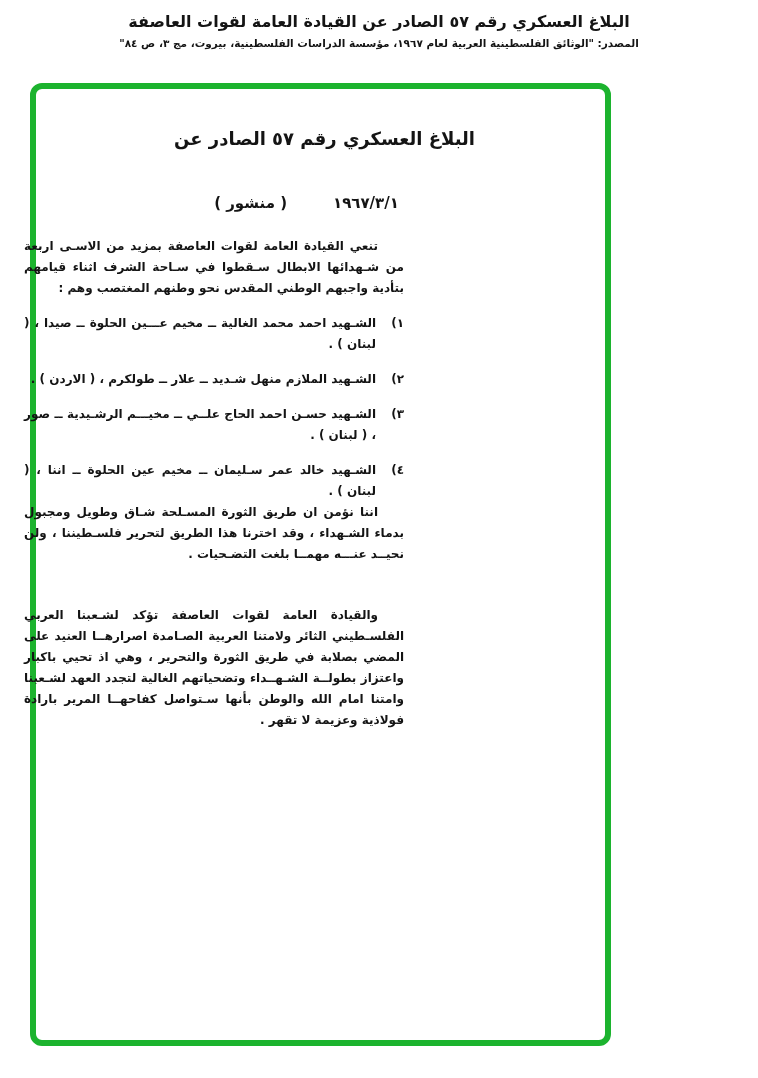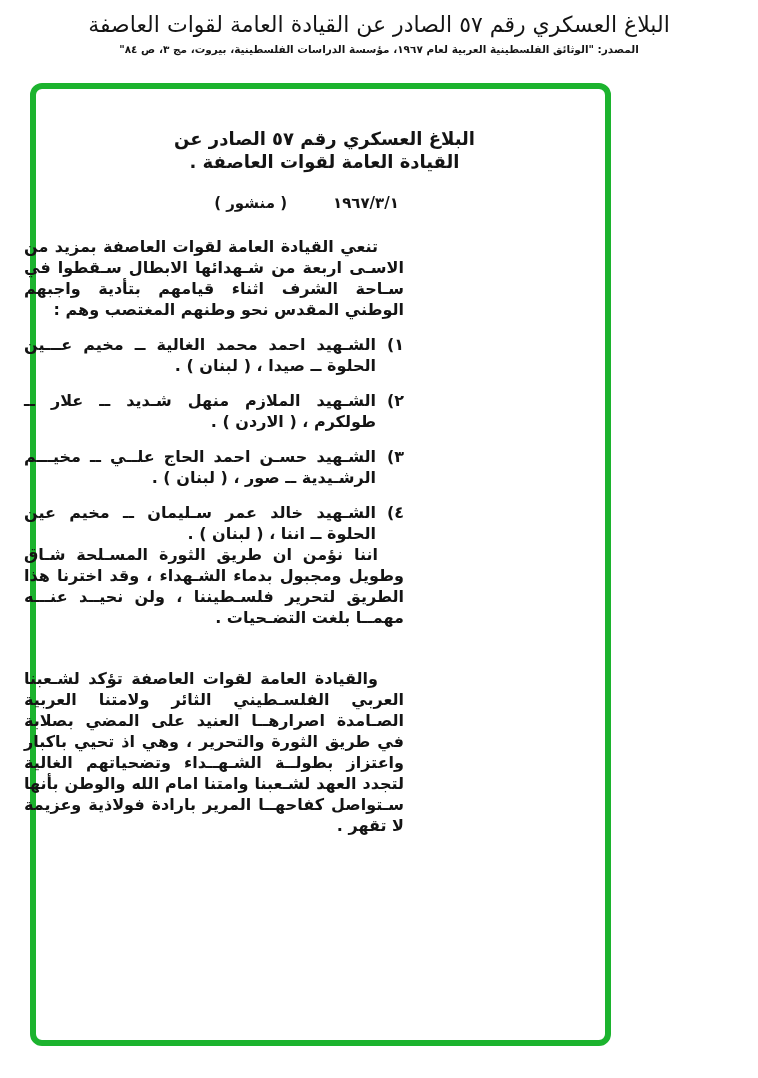--- a/index.html
+++ b/index.html
@@ -17,22 +17,22 @@
   
   .top-header {
     position: absolute;
     top: 12px;
     left: 0;
     width: 100%;
     text-align: center;
     direction: rtl;
   }
   .top-title {
-    font-size: 22px;
-    font-weight: 400;
+    font-size: 16px;
+    font-weight: 700;
     letter-spacing: 0.2px;
   }
   .top-source {
     font-size: 10.5px;
     font-weight: 700;
     margin-top: 6px;
   }
 
   
   .frame {
@@ -75,21 +75,21 @@
     transform: translateX(-14px);
   }
 
   
   .doc-body {
     position: absolute;
     top: 147px;
     right: 201px;
     width: 380px;
     direction: rtl;
-    font-size: 16px;
+    font-size: 12px;
     line-height: 21px;
     font-weight: 700;
   }
 
   .para {
     text-align: justify;
     text-justify: inter-word;
   }
   .para.indent { text-indent: 26px; }
   .para + .para { }
@@ -119,21 +119,20 @@
 
 <header class="top-header">
   <div class="top-title">البلاغ العسكري رقم ٥٧ الصادر عن القيادة العامة لقوات العاصفة</div>
   <div class="top-source">المصدر: "الوثائق الفلسطينية العربية لعام ١٩٦٧، مؤسسة الدراسات الفلسطينية، بيروت، مج ٣، ص ٨٤"</div>
 </header>
 
 <div class="frame">
 
   <div class="doc-title">
     <div>البلاغ العسكري رقم ٥٧ الصادر عن</div>
-    <div>القيادة العامة لقوات العاصفة .</div>
   </div>
 
   <div class="date-row">
     <span>١٩٦٧/٣/١</span>
     <span>( منشور )</span>
   </div>
 
   <div class="doc-body">
 
     <p class="para indent">تنعي القيادة العامة لقوات العاصفة بمزيد من الاسـى اربعة من شـهدائها الابطال سـقطوا في سـاحة الشرف اثناء قيامهم بتأدية واجبهم الوطني المقدس نحو وطنهم المغتصب وهم :</p>

